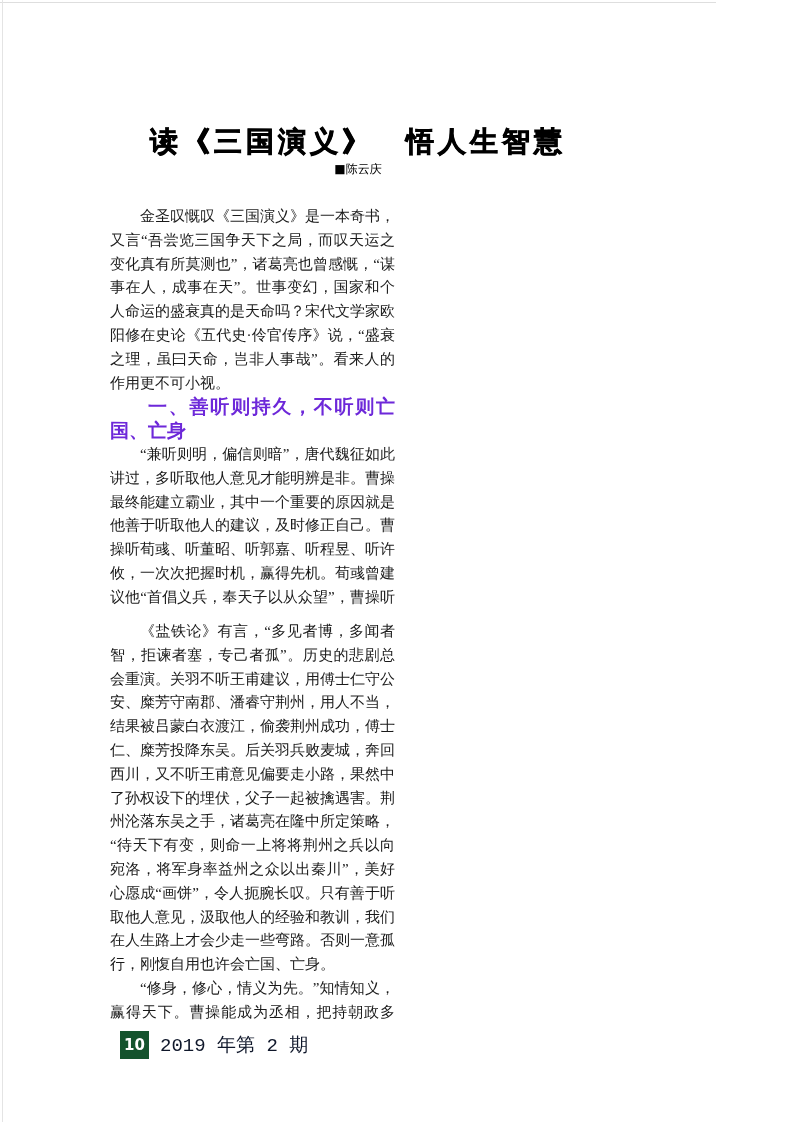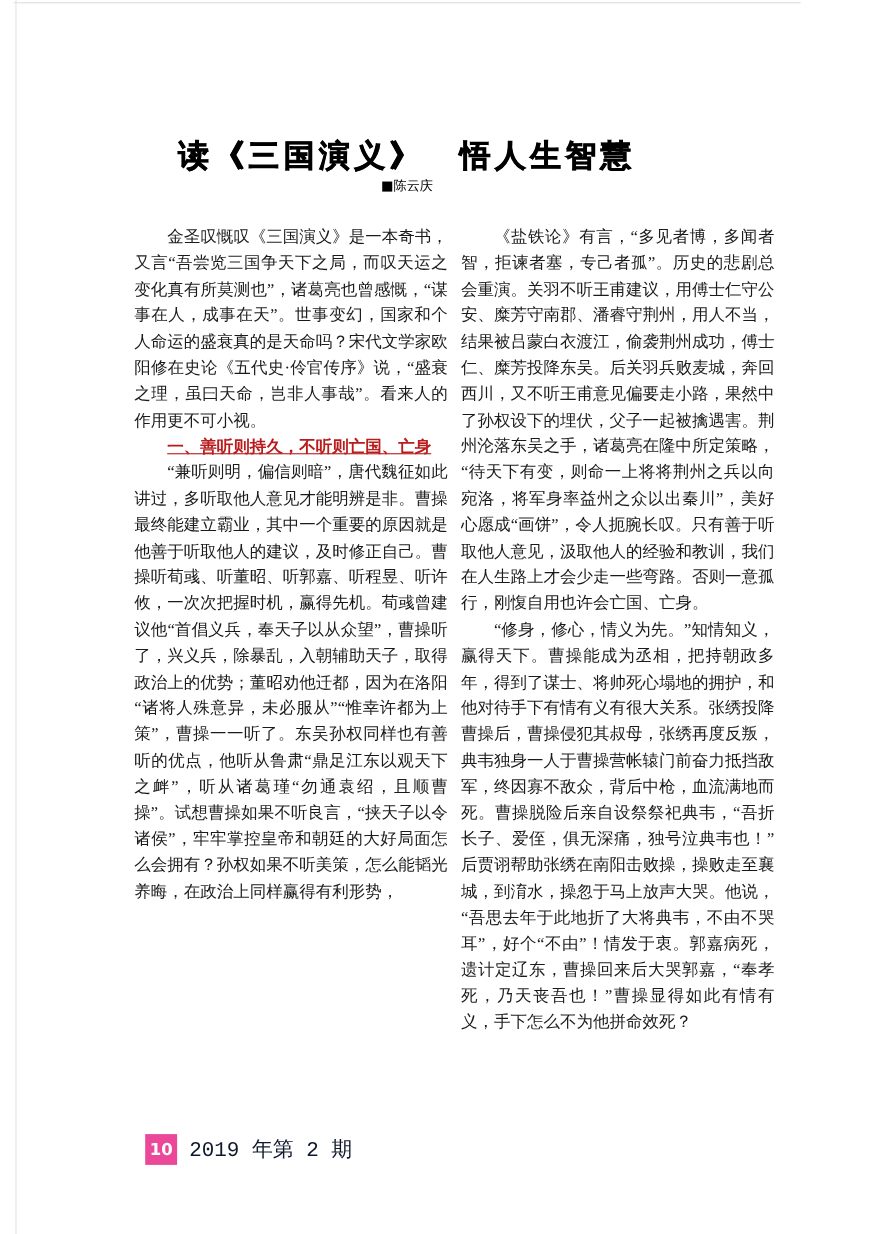--- a/index.html
+++ b/index.html
@@ -10,21 +10,20 @@
     background: #ffffff;
     font-family: "Liberation Serif", serif;
   }
   .page {
     position: relative;
     width: 716px;
     height: 1122px;
     background: #ffffff;
     overflow: hidden;
     color: #151515;
-    margin-left: 12px;
   }
   
   .edge-top {
     position: absolute; top: 2px; left: 0;
     width: 100%; height: 1px; background: #dedede;
   }
   .edge-left {
     position: absolute; left: 2px; top: 0;
     width: 1px; height: 100%; background: #e4e4e4;
   }
@@ -51,55 +50,55 @@
 
   .columns {
     position: absolute;
     left: 110px;
     top: 205px;
     width: 582px;
     height: 818px;
     display: flex;
     gap: 12px;
     overflow: hidden;
+    flex-direction: column;
   }
   .col {
     width: 285px;
     height: 100%;
     overflow: hidden;
     font-size: 15px;
     line-height: 23.8px;
     text-align: justify;
     overflow-wrap: break-word;
     color: #1a1a1a;
   }
   .para { margin: 0; }
   .para.p  { text-indent: 2em; }
   .para.pc { text-indent: 0; }
   .para.h  {
     text-indent: 2em;
     font-weight: bold;
-    color: #b91c1c;
+    color: #6d28d9;
     font-family: "DejaVu Sans", sans-serif;
-    font-size: 15px;
-    text-decoration: underline;
+    font-size: 19px;
   }
 
   .footer {
     position: absolute;
     left: 120px;
     top: 1031px;
     display: flex;
     align-items: center;
     gap: 11px;
   }
   .page-num {
     width: 29px;
     height: 28px;
-    background: #ec4899;
+    background: #14532d;
     color: #ffffff;
     display: flex;
     align-items: center;
     justify-content: center;
     font-family: "DejaVu Sans", sans-serif;
     font-size: 15px;
     font-weight: bold;
   }
   .issue {
     font-size: 19px;

